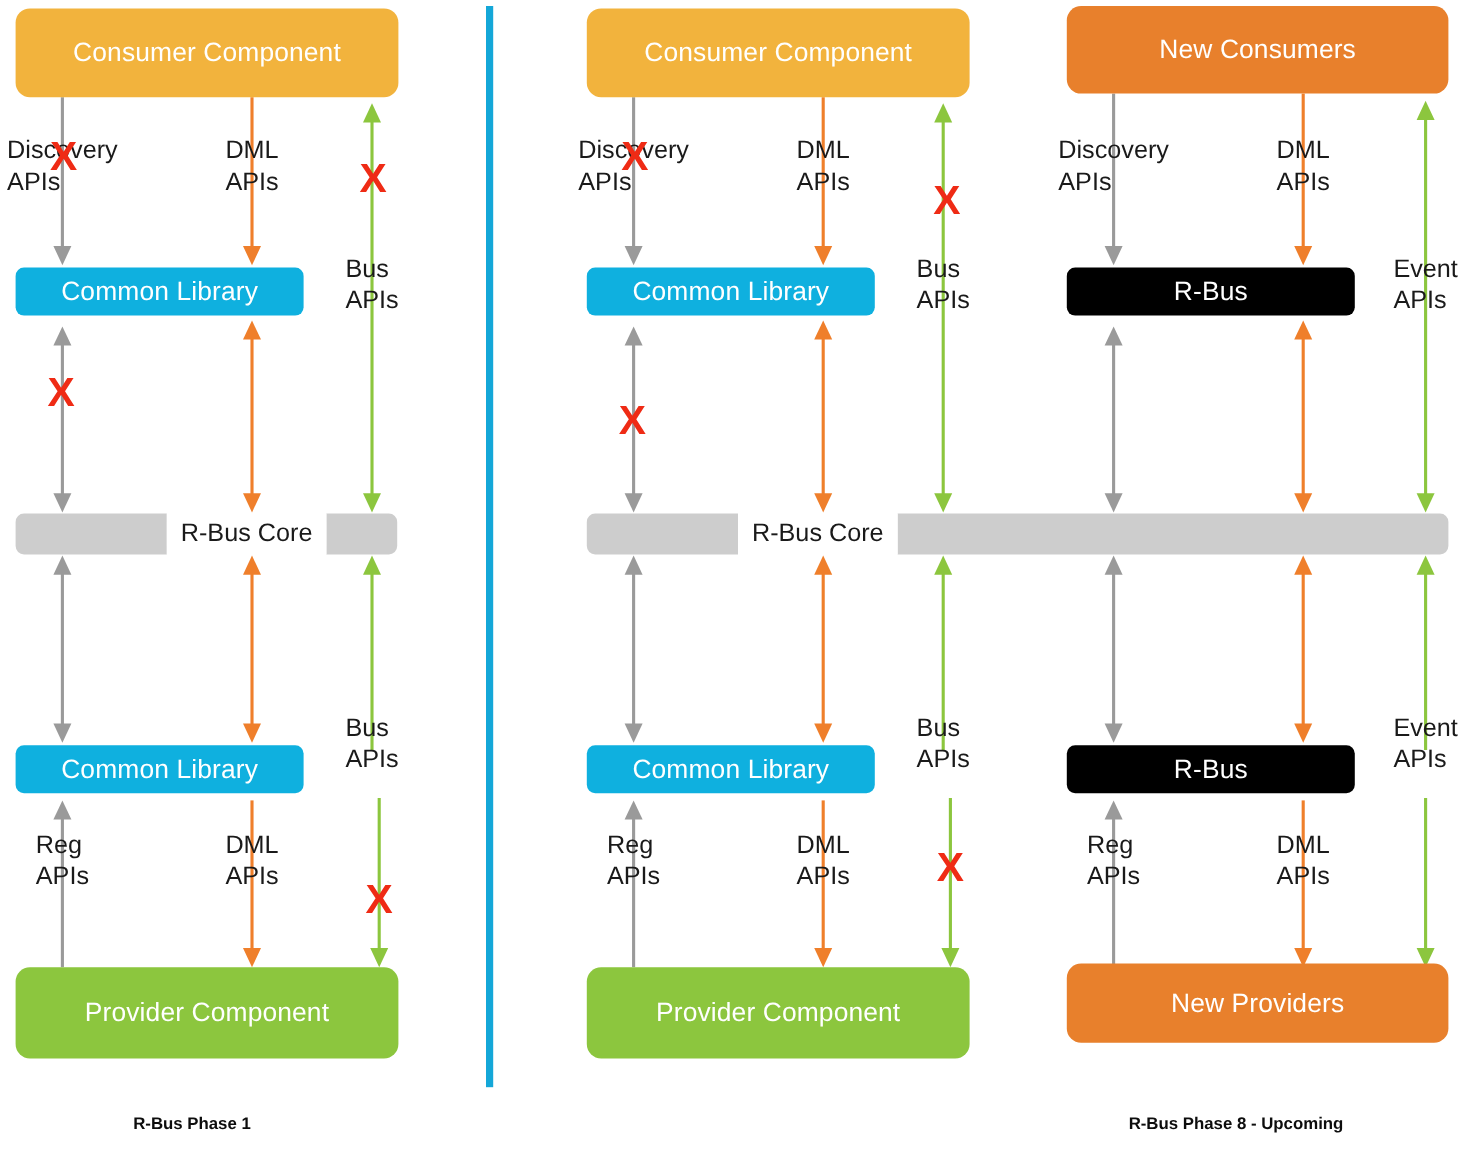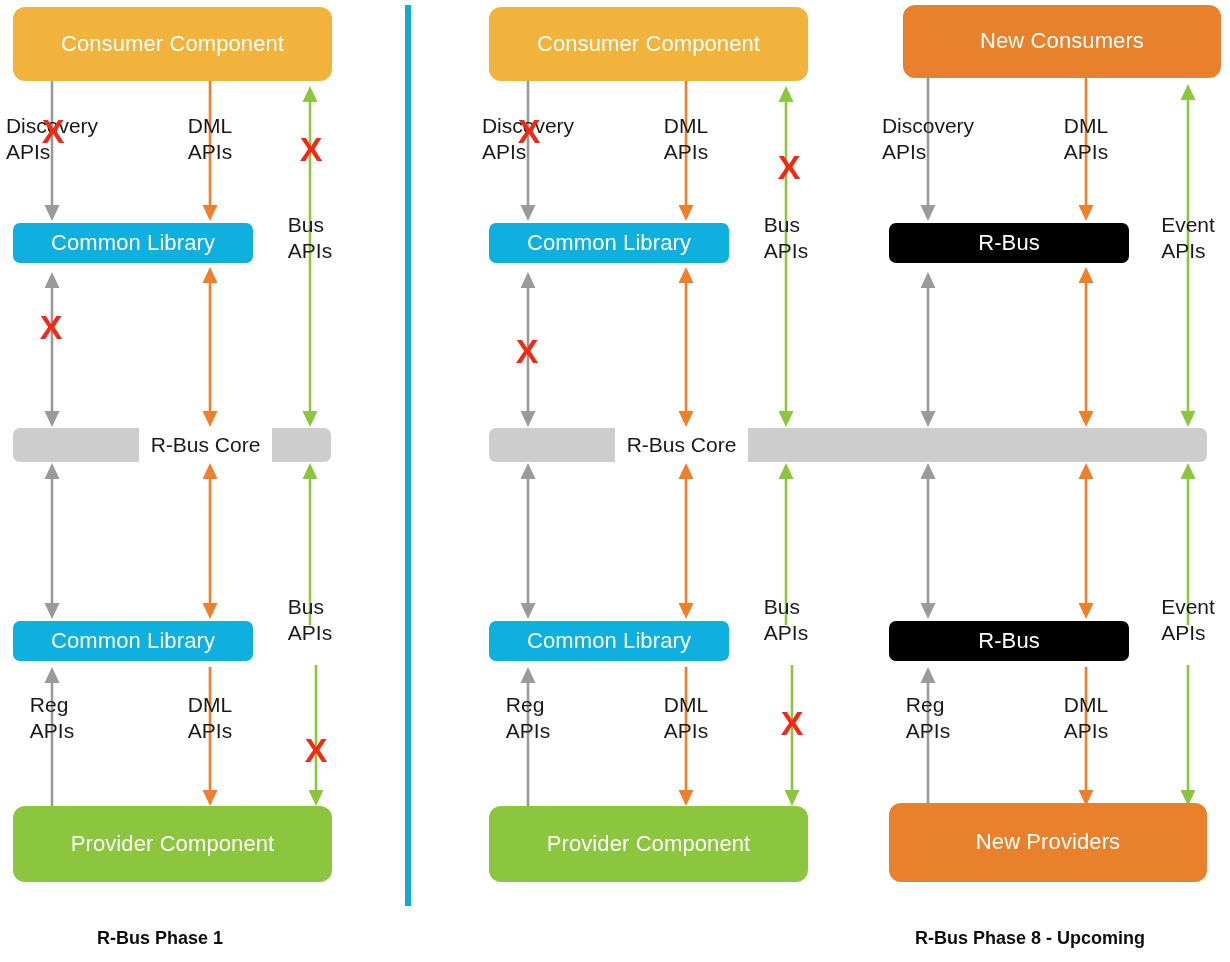--- a/index.html
+++ b/index.html
@@ -69,21 +69,21 @@
     color: #ef2b15;
     font-weight: bold;
     font-size: 34px;
     line-height: 1;
     transform: translate(-50%, -50%);
     font-family: "Liberation Sans", sans-serif;
   }
   .caption {
     position: absolute;
     color: #0d0d0d;
-    font-size: 18px;
+    font-size: 14px;
     font-weight: bold;
     white-space: nowrap;
     transform: translateX(-50%);
   }
   .divider {
     position: absolute;
     background: #14a7d8;
   }
 </style>
 </head>
@@ -280,39 +280,39 @@
       <div class="xmark" style="left: 311px; top: 149px; color: rgb(239, 43, 21);">X</div>
       <div class="xmark" style="left: 51px; top: 327px; color: rgb(239, 43, 21);">X</div>
       <div class="xmark" style="left: 316px; top: 750px; color: rgb(239, 43, 21);">X</div>
       <div class="caption" style="left: 160px; top: 928px;">R-Bus Phase 1</div>
       <div class="bar-seg bar-seg-round-l" style="left: 489px; top: 428px; width: 126px; height: 34px; background: rgb(205, 205, 205);"></div>
       <div class="bar-seg bar-seg-round-r" style="left: 748px; top: 428px; width: 459px; height: 34px; background: rgb(205, 205, 205);"></div>
       <div class="core-text" style="left: 615px; top: 428px; width: 133px; height: 34px;">R-Bus Core</div>
       <div class="node node-rounded" style="left: 489px; top: 7px; width: 319px; height: 74px; background: rgb(242, 179, 61);">
         <span class="node-label" style="color: rgb(255, 255, 255);">Consumer Component</span>
       </div>
-      <div class="node node-rounded" style="left: 889px; top: 5px; width: 318px; height: 73px; background: rgb(232, 128, 44); margin-left: 14px;">
+      <div class="node node-rounded" style="left: 889px; top: 5px; width: 318px; height: 73px; background: rgb(232, 128, 44);">
         <span class="node-label" style="color: rgb(255, 255, 255);">New Consumers</span>
       </div>
       <div class="node " style="border-radius: 7px; left: 489px; top: 223px; width: 240px; height: 40px; background: rgb(15, 176, 223);">
         <span class="node-label" style="color: rgb(255, 255, 255);">Common Library</span>
       </div>
       <div class="node " style="border-radius: 7px; left: 889px; top: 223px; width: 240px; height: 40px; background: rgb(0, 0, 0);">
         <span class="node-label" style="color: rgb(255, 255, 255);">R-Bus</span>
       </div>
       <div class="node " style="border-radius: 7px; left: 489px; top: 621px; width: 240px; height: 40px; background: rgb(15, 176, 223);">
         <span class="node-label" style="color: rgb(255, 255, 255);">Common Library</span>
       </div>
       <div class="node " style="border-radius: 7px; left: 889px; top: 621px; width: 240px; height: 40px; background: rgb(0, 0, 0);">
         <span class="node-label" style="color: rgb(255, 255, 255);">R-Bus</span>
       </div>
       <div class="node node-rounded" style="left: 489px; top: 806px; width: 319px; height: 76px; background: rgb(140, 198, 62);">
         <span class="node-label" style="color: rgb(255, 255, 255);">Provider Component</span>
       </div>
-      <div class="node node-rounded" style="left: 889px; top: 803px; width: 318px; height: 79px; background: rgb(232, 128, 44);">
+      <div class="node node-rounded" style="left: 889px; top: 803px; width: 318px; height: 66px; background: rgb(232, 128, 44);">
         <span class="node-label" style="color: rgb(255, 255, 255);">New Providers</span>
       </div>
       <div class="api-label" style="left: 528px; top: 113px;">Discovery
 APIs</div>
       <div class="api-label" style="left: 686px; top: 113px;">DML
 APIs</div>
       <div class="api-label" style="left: 786px; top: 212px;">Bus
 APIs</div>
       <div class="api-label" style="left: 928px; top: 113px;">Discovery
 APIs</div>

